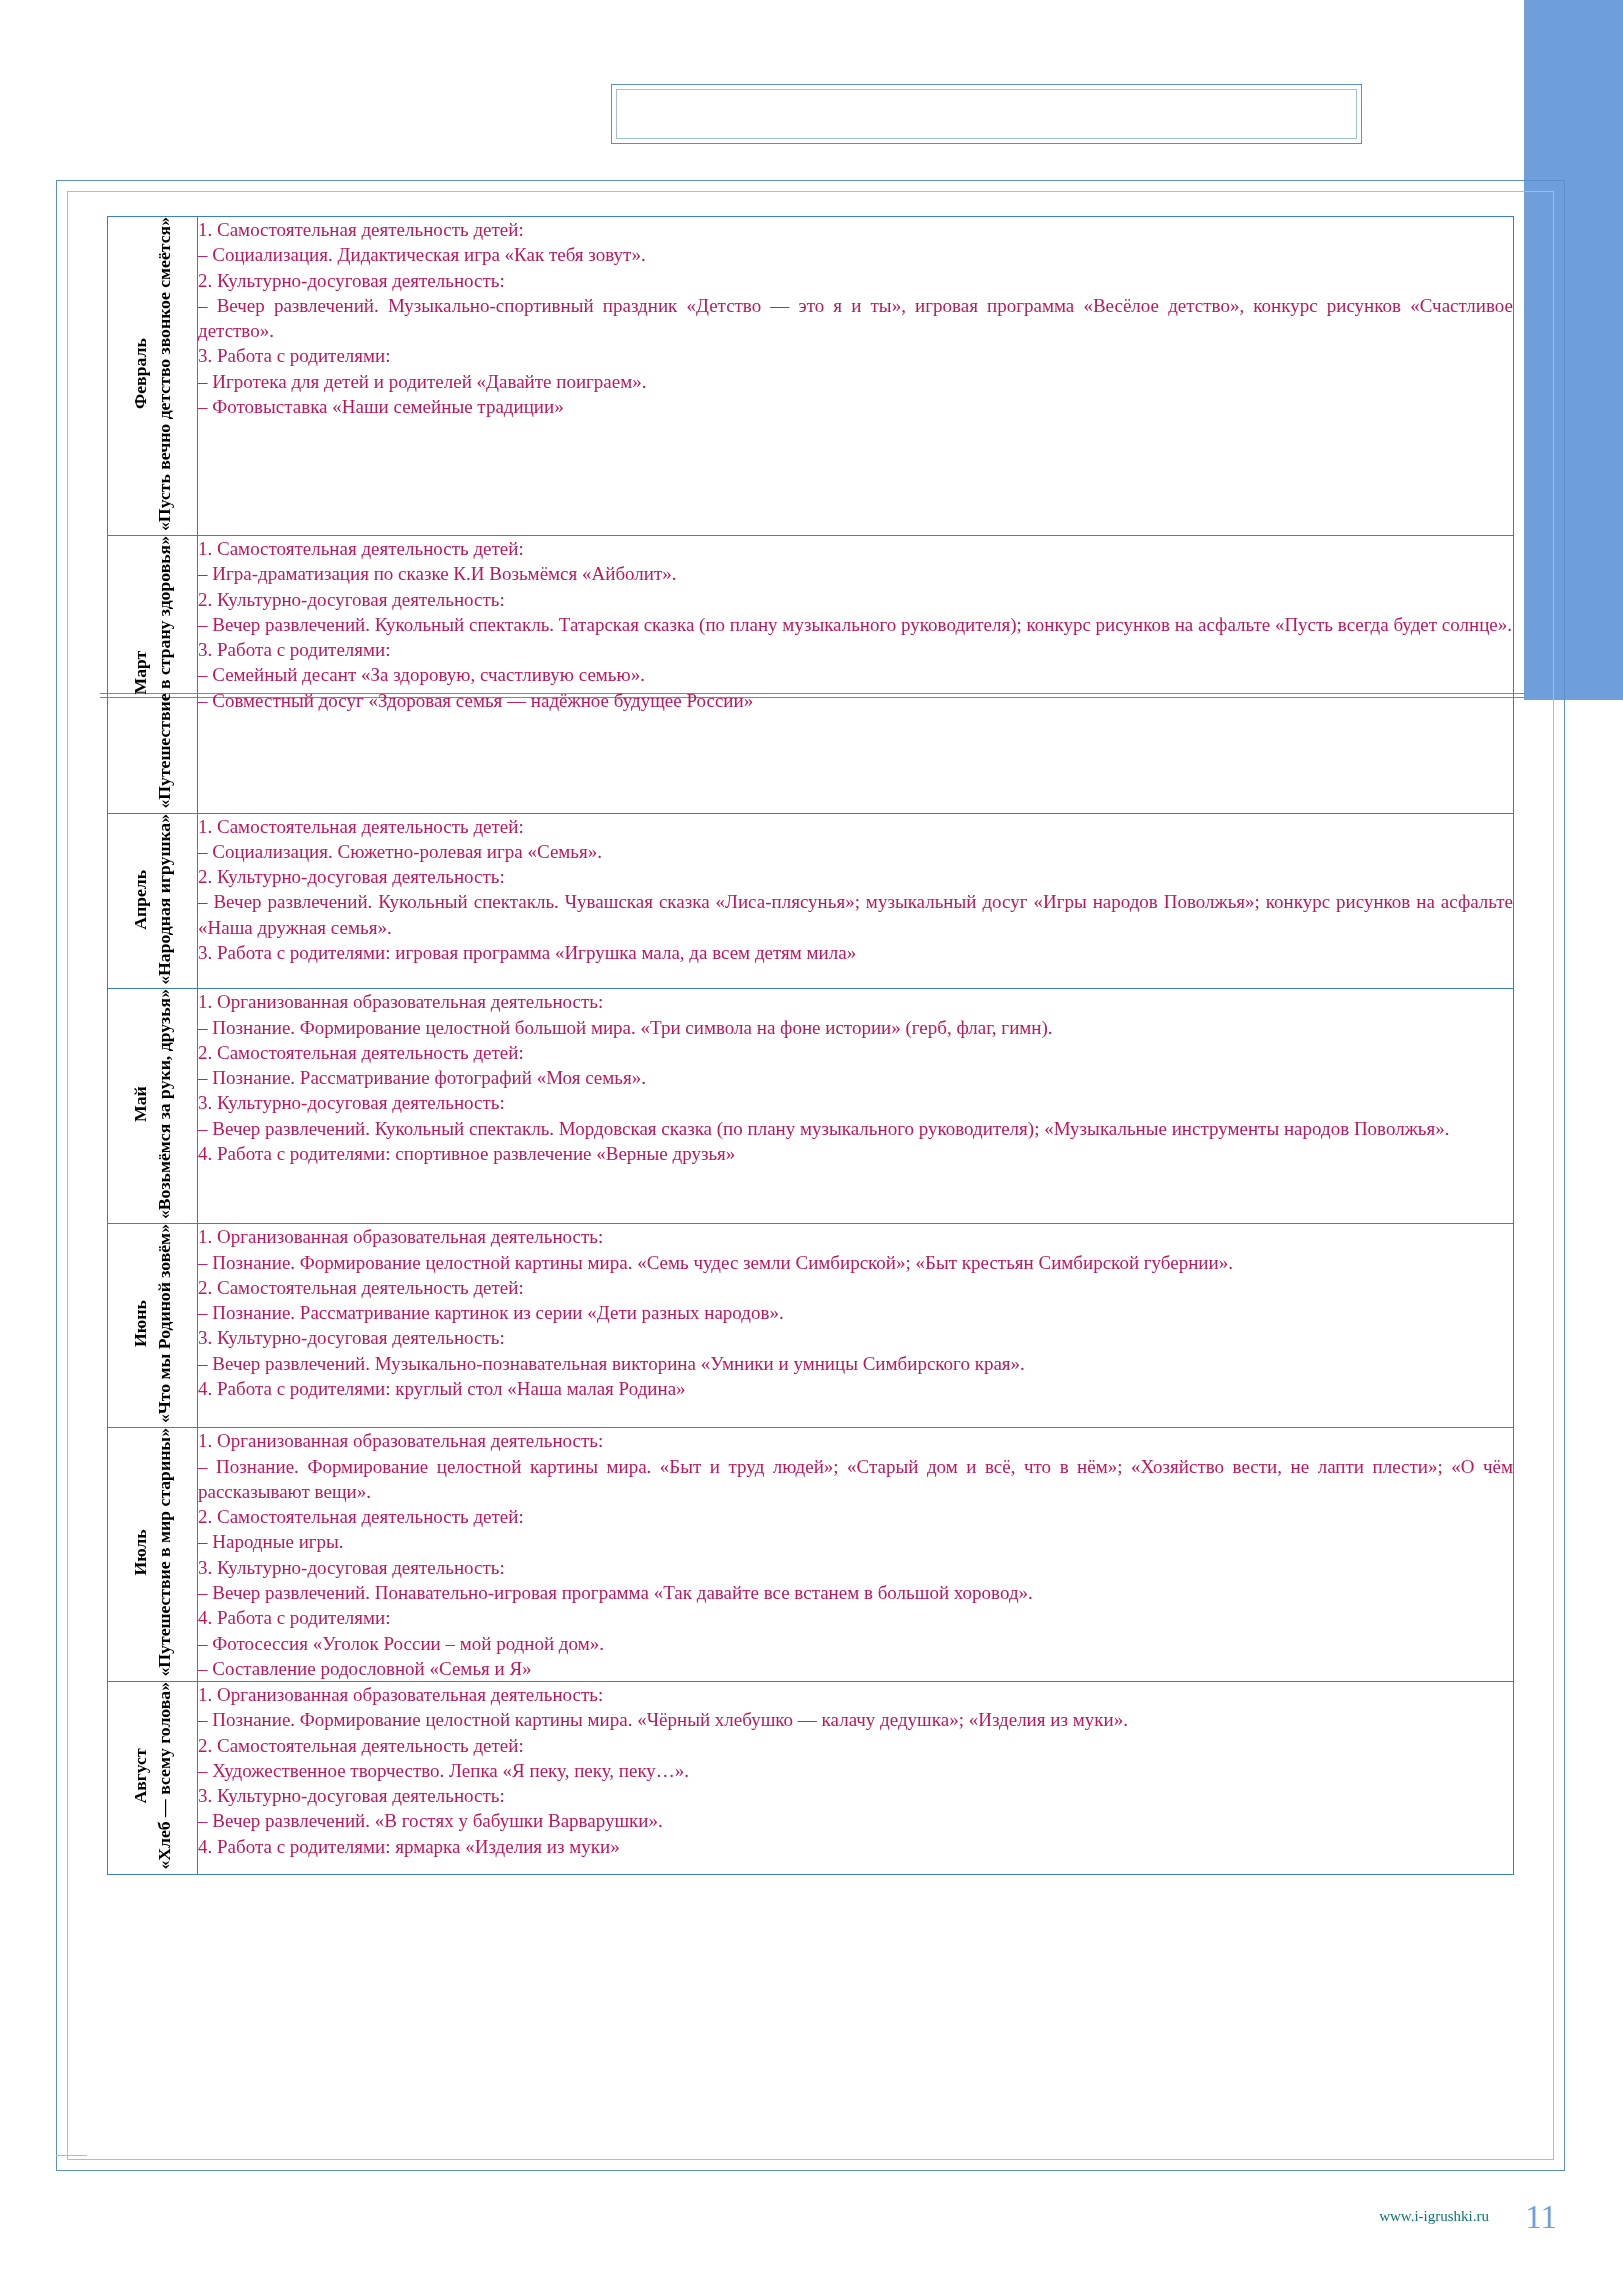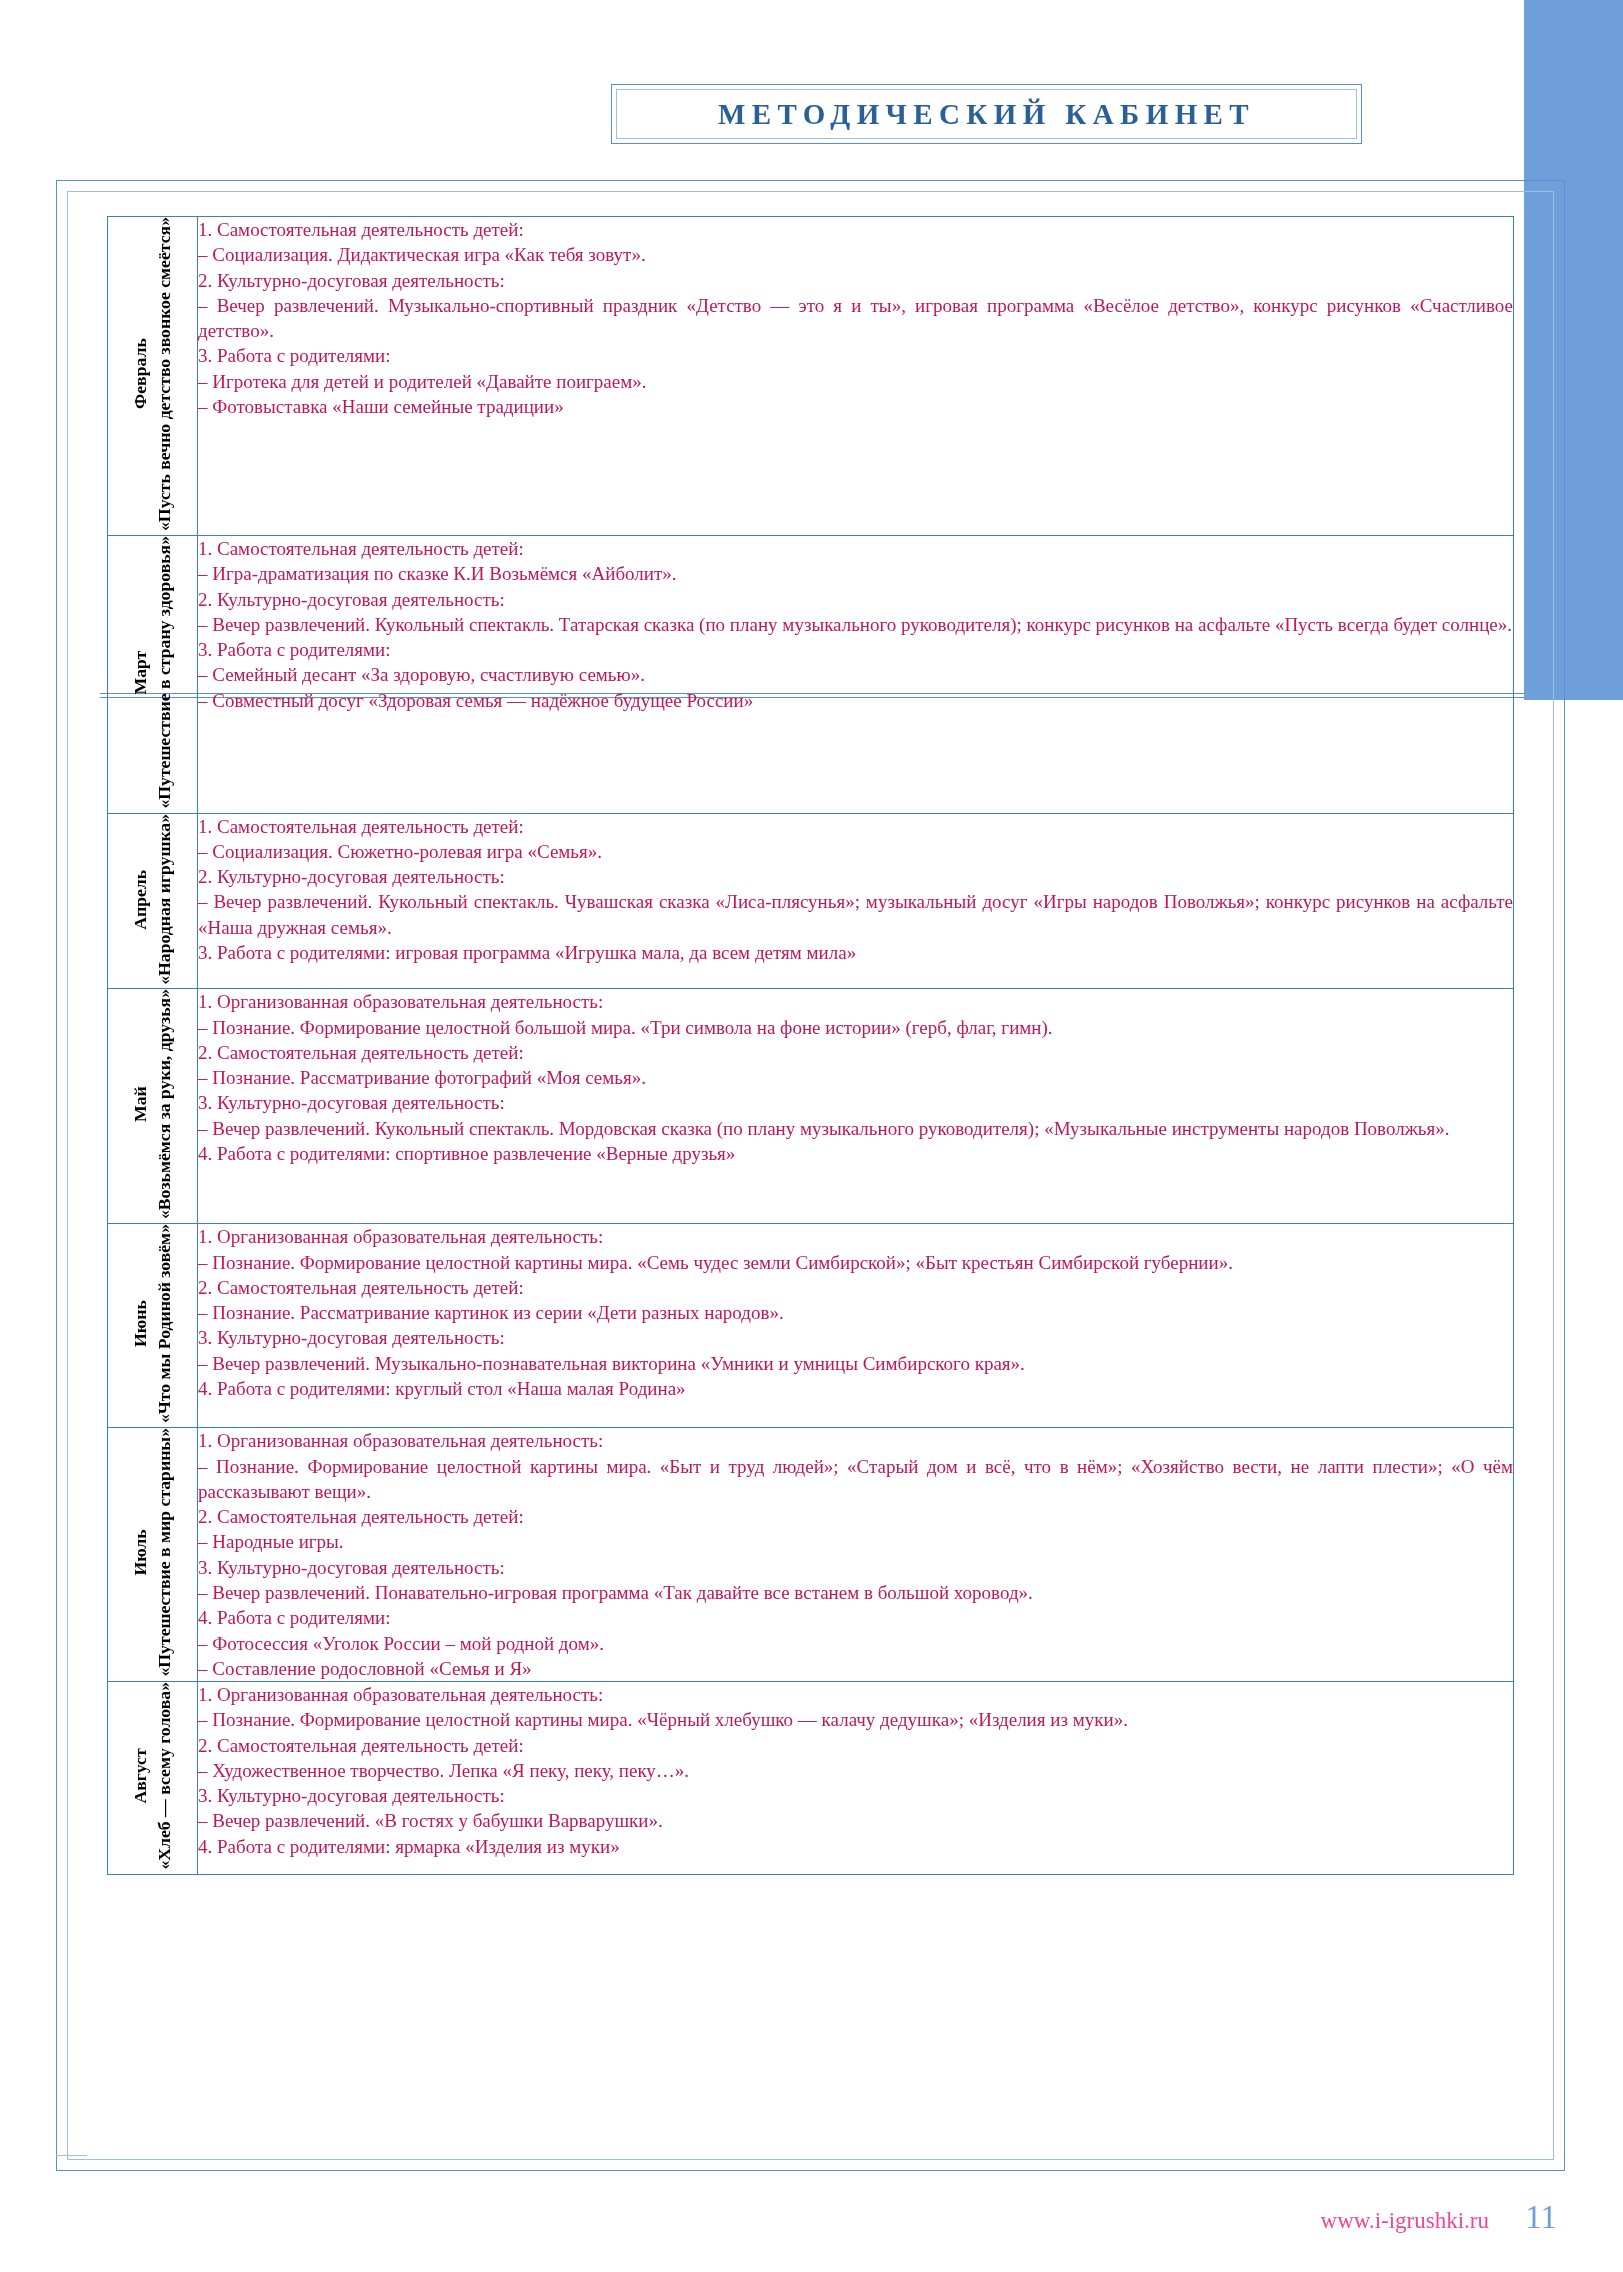--- a/index.html
+++ b/index.html
@@ -147,22 +147,22 @@
     position: absolute;
     left: 0;
     top: 2195px;
     width: 1624px;
     height: 55px;
   }
   .footer-url {
     position: absolute;
     right: 135px;
     top: 12.7px;
-    font-size: 23px;
-    color: #ec4899;
+    font-size: 15px;
+    color: #0f766e;
     font-family: "Liberation Serif", serif;
   }
   .footer-page {
     position: absolute;
     right: 67px;
     top: 4px;
     font-size: 33px;
     color: #6f9fdb;
     font-family: "Liberation Serif", serif;
   }
@@ -179,21 +179,20 @@
 <body>
 
 <div class="blue-block"></div>
 <div class="blue-rule"></div>
 <div class="page-frame"></div>
 <div class="page-frame-inner"></div>
 <div class="footer-tick"></div>
 
 <div class="header-banner">
   <div class="header-banner-inner"></div>
-  <div class="header-title">МЕТОДИЧЕСКИЙ КАБИНЕТ</div>
 </div>
 
 <div class="table-wrap">
   <table class="plan">
     <tbody>
         <tr>
           <td class="month-cell"><span class="vertical-label"><span class="vlabel-month">Февраль</span><br><span class="vlabel-theme">«Пусть вечно детство звонкое смеётся»</span></span></td>
           <td class="body-cell">
             <p>1. Самостоятельная деятельность детей:</p>
             <p>– Социализация. Дидактическая игра «Как тебя зовут».</p>

